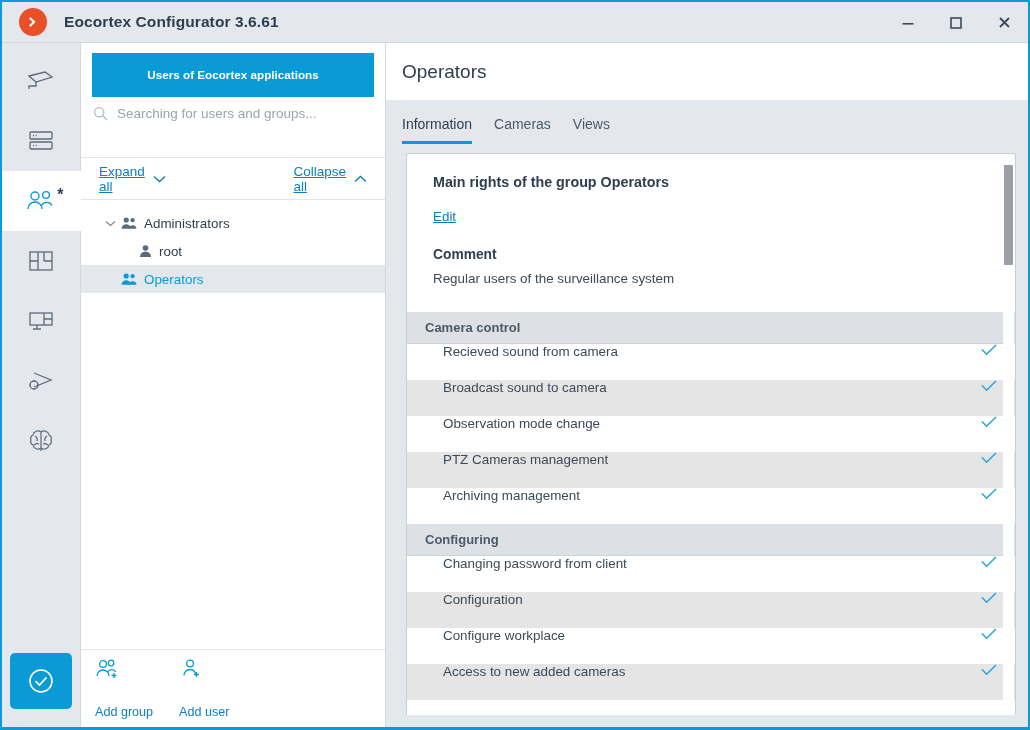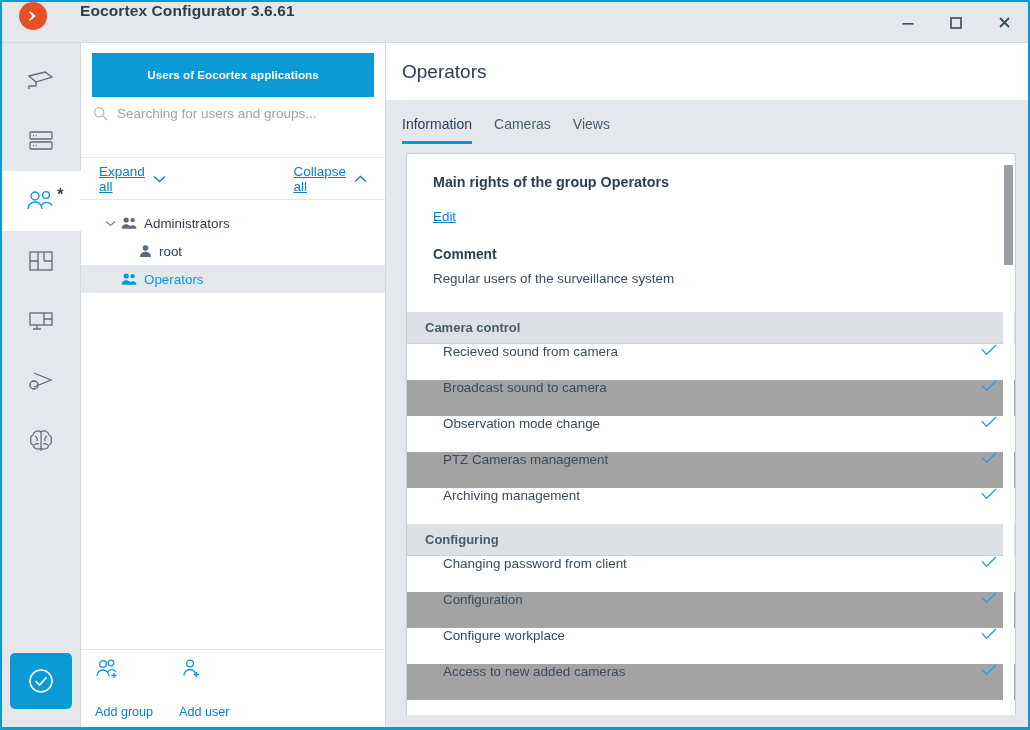--- a/index.html
+++ b/index.html
@@ -17,23 +17,22 @@
     border-right: 2px solid #0a9ad6;
     border-bottom: 3px solid #0a9ad6;
     border-top: 2px solid #0a9ad6;
     display: flex; flex-direction: column;
   }
 
   
   .titlebar {
     height: 41px; min-height: 41px;
     background: #e4e8ec;
-    display: flex; align-items: flex-start;
+    display: flex; align-items: center;
     border-bottom: 1px solid #d3d8de;
-    gap: 16px;
   }
   .logo {
     width: 28px; height: 28px; border-radius: 50%;
     background: #e8502a;
     margin-left: 17px;
     display: flex; align-items: center; justify-content: center;
     flex: 0 0 auto;
   }
   .logo svg { display: block; }
   .app-title {
@@ -193,21 +192,21 @@
     padding-left: 18px;
     font-size: 13px; font-weight: bold; color: #4b5a68;
     border-bottom: 1px solid #ced3d9;
   }
   .perm-row {
     height: 36px; display: flex; align-items: flex-start;
     padding-left: 36px; padding-right: 18px;
     font-size: 13.4px; color: #3b4a5a;
     background: #ffffff;
   }
-  .perm-row.alt { background: #a3a3a3; }
+  .perm-row.alt { background: #e5e5e5; }
   .perm-check { margin-left: auto; color: #29a3e0; display: flex; }
   .scroll-track {
     position: absolute; top: 1px; right: 1px; bottom: 0; width: 11px;
     background: #ffffff;
   }
   .scroll-thumb {
     position: absolute; top: 10px; left: 1px; width: 9px; height: 100px;
     background: #9aa0a6; border-radius: 1px;
   }
 </style>

